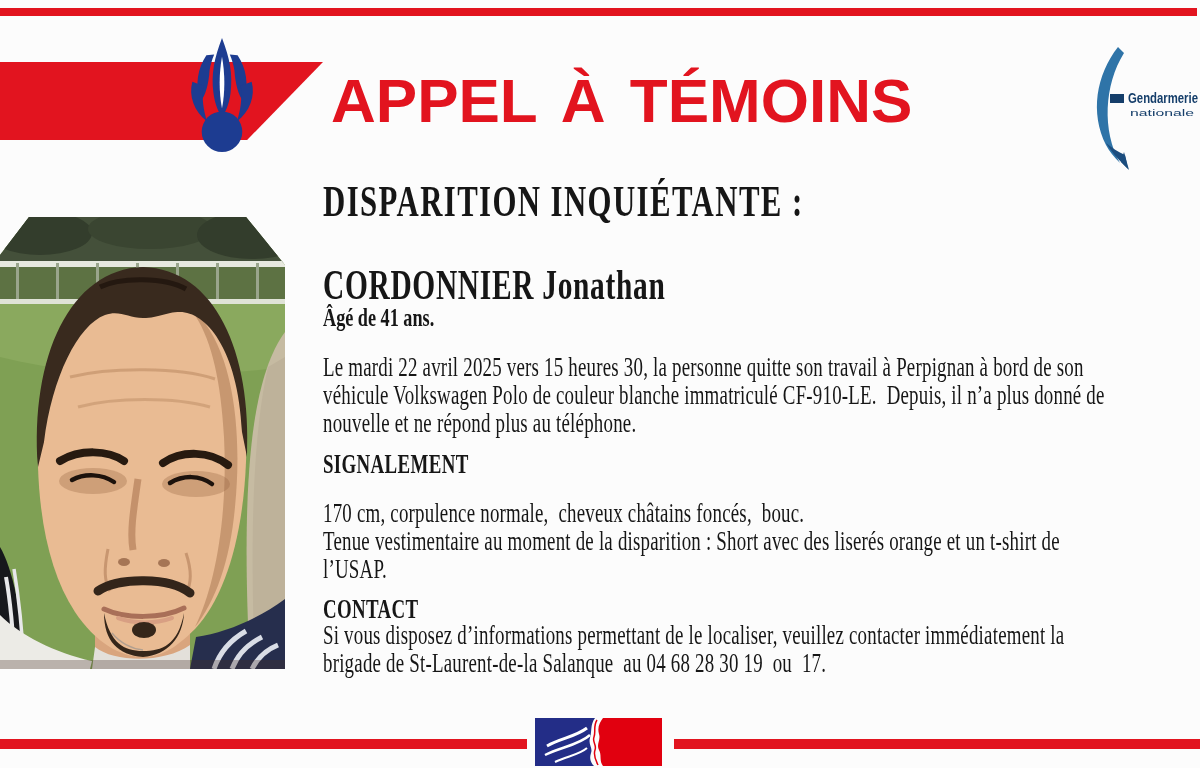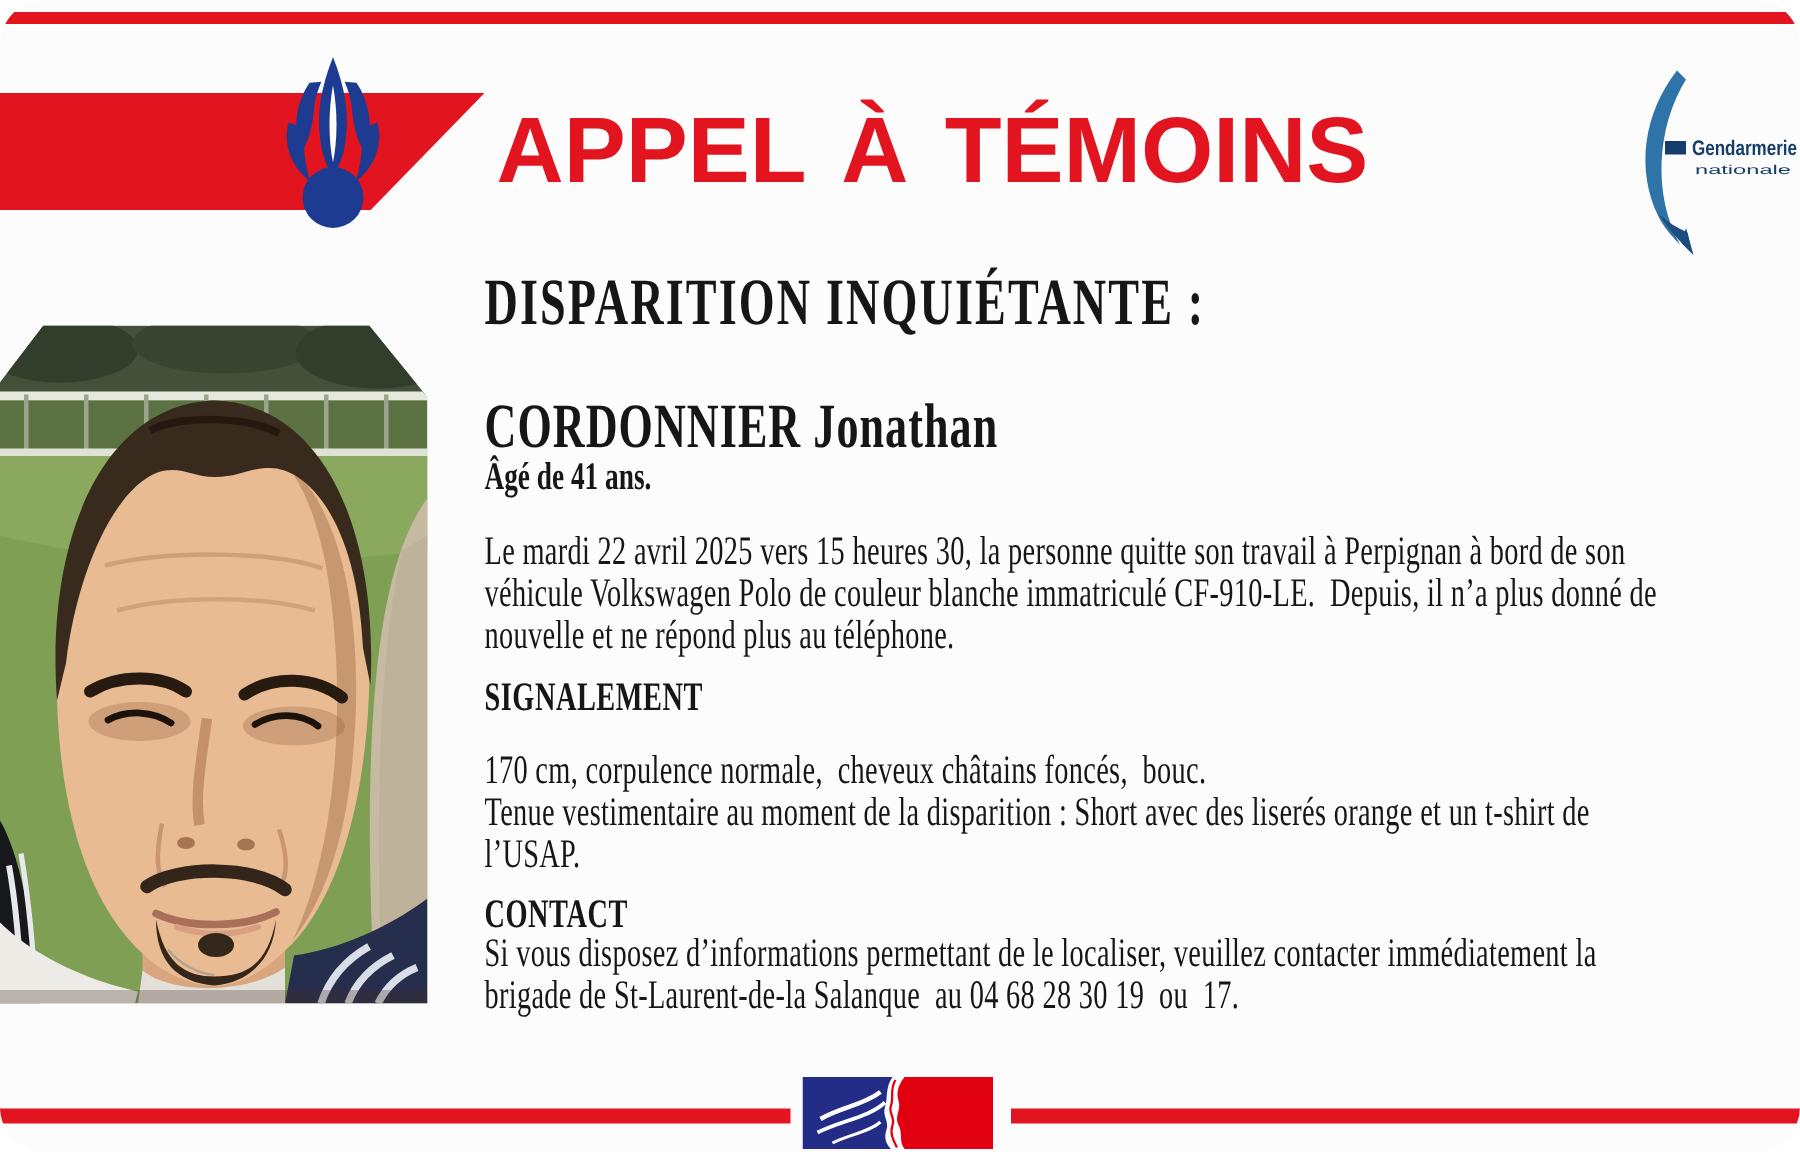--- a/index.html
+++ b/index.html
@@ -1,17 +1,17 @@
 <!DOCTYPE html>
 <html style="--red: #e2141f; --flame_blue: #1d3c91; --brand_blue: #153e6a; --swoosh_blue: #2f74a8; --swoosh_dark: #1c4d7e; --marianne_blue: #232d87; --marianne_red: #e1000f;"><head>
 <meta charset="utf-8">
 <style>
   html,body{margin:0;padding:0;background:#ffffff;}
   .poster{position:relative;width:1200px;height:768px;background:#fcfcfc;overflow:hidden;
-          font-family:"Liberation Serif", serif;color:#161616;border-radius:30px;}
+          font-family:"Liberation Serif", serif;color:#161616;}
 
   
   .top-stripe{position:absolute;left:0;top:8px;width:1197px;height:8px;background:var(--red);}
   .header-band{position:absolute;left:0;top:62px;width:323px;height:78px;background:var(--red);
                clip-path:polygon(0 0,100% 0,76.5% 100%,0 100%);}
   .flame{position:absolute;left:183px;top:24px;width:78px;height:142px;}
   .poster-title{position:absolute;left:331px;top:70px;font-family:"Liberation Sans",sans-serif;
                 font-weight:bold;font-size:62px;line-height:1;color:var(--red);
                 letter-spacing:0px;word-spacing:7px;white-space:pre;}
   .gn-logo{position:absolute;left:1088px;top:45px;width:112px;height:125px;}

